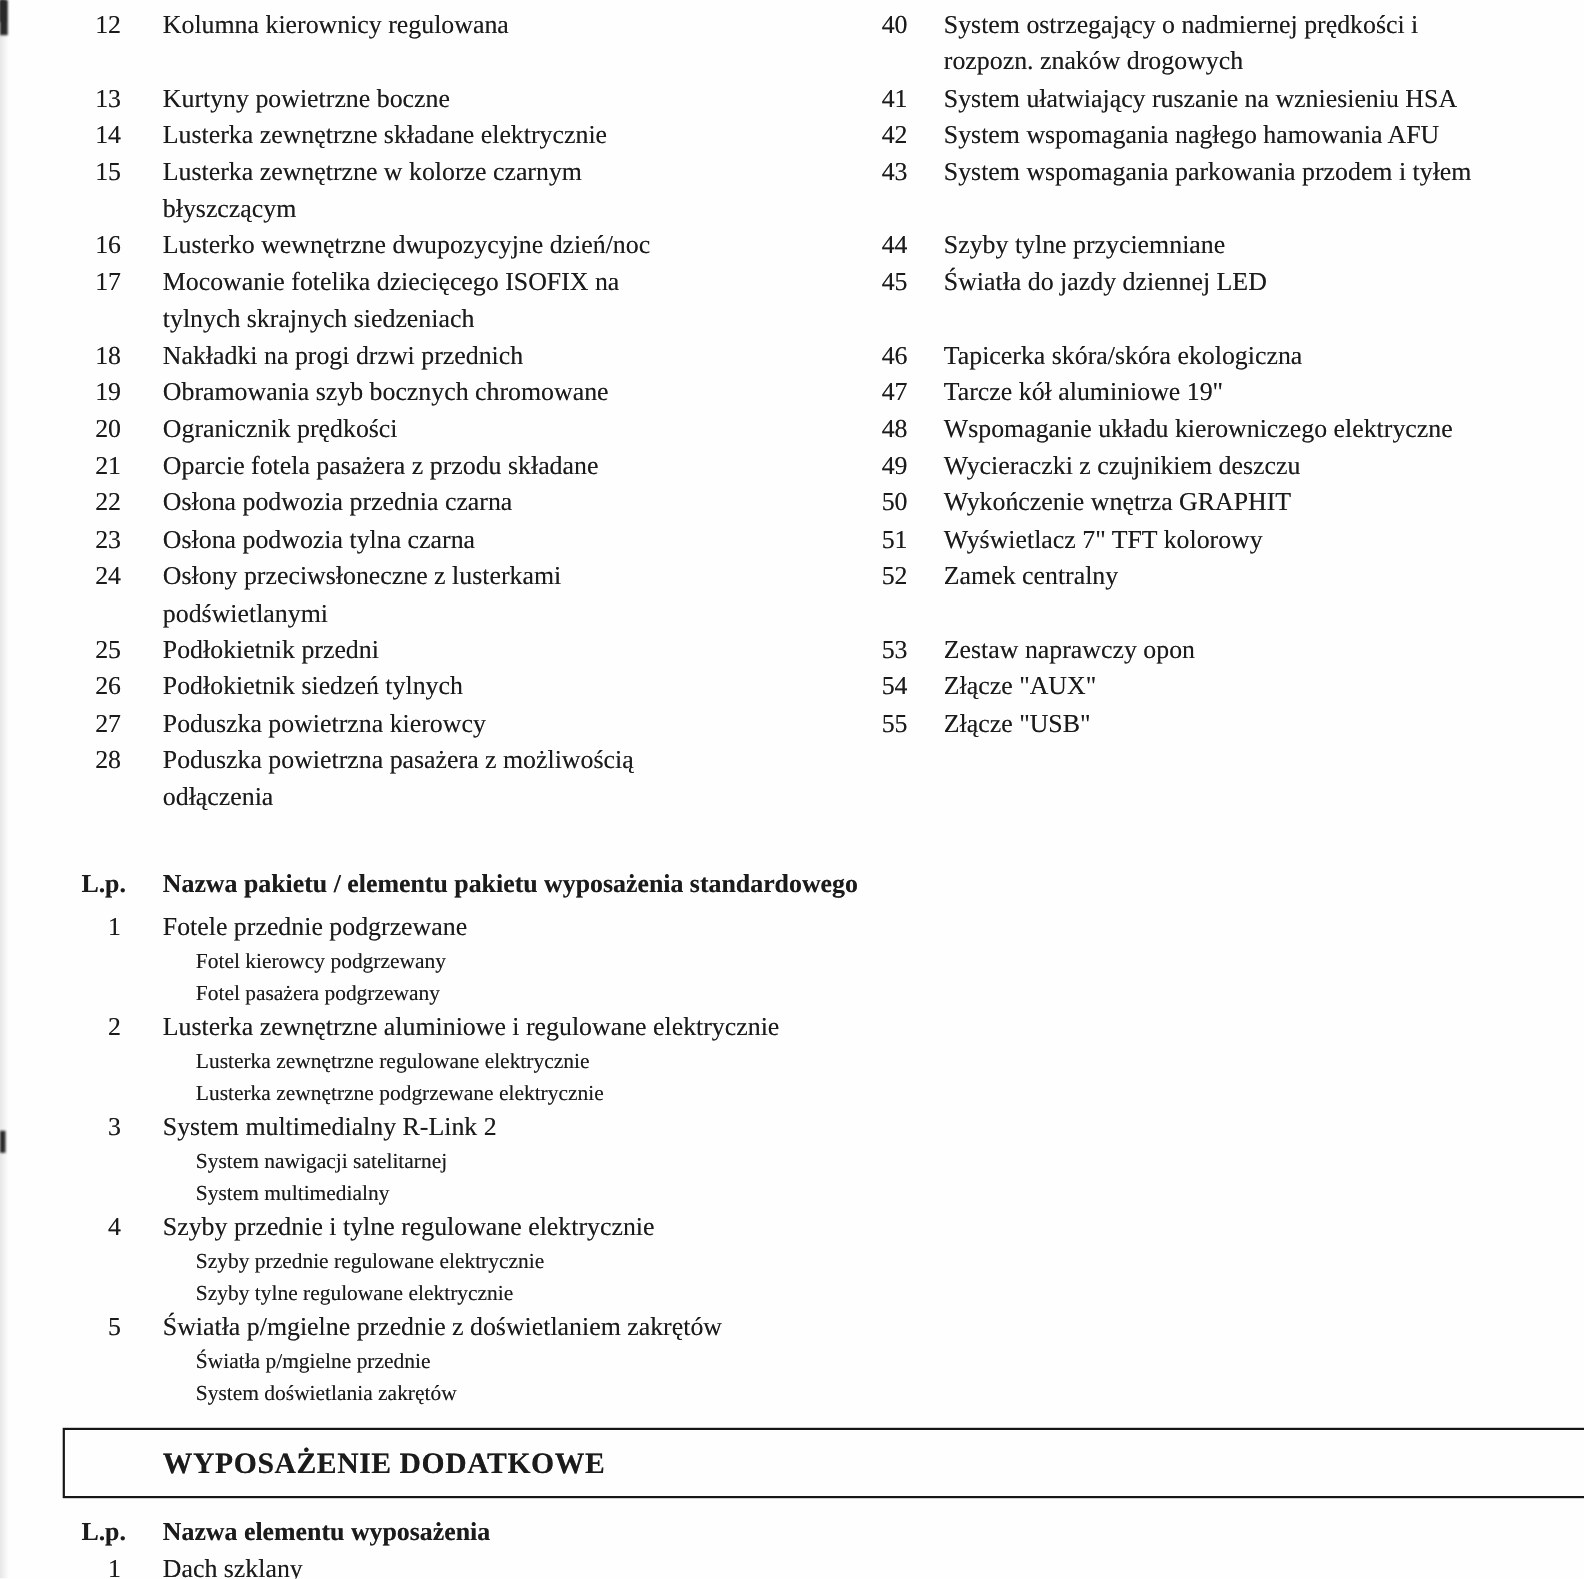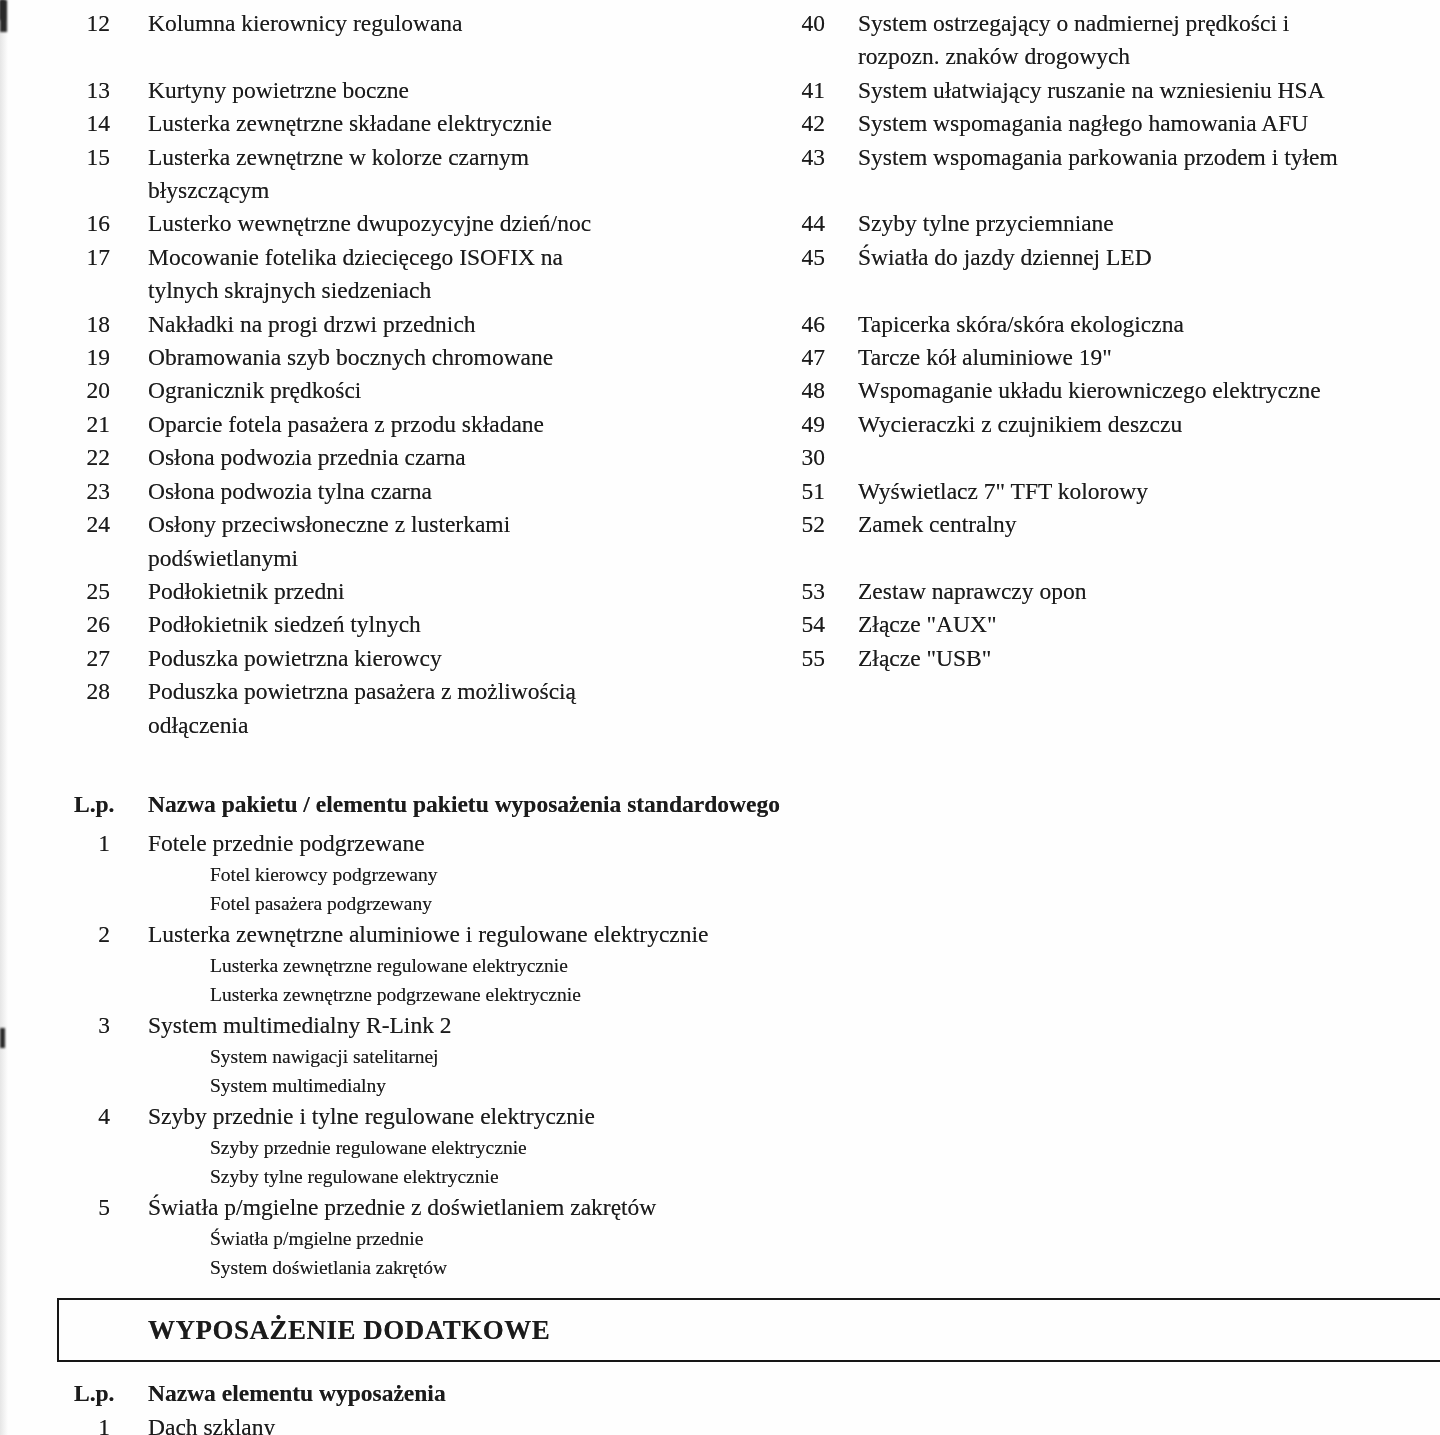--- a/index.html
+++ b/index.html
@@ -27,21 +27,21 @@
     font-size:23.5px;line-height:33.4px;font-weight:bold;
     margin-top:46px;margin-bottom:6px;
   }
   .sec-head .lp{padding-left:74px;}
   .pkg-head{
     display:grid;grid-template-columns:110px 1fr;
     font-size:23.5px;line-height:33.4px;
   }
   .pkg-head .pkg-num{text-align:right;}
   .pkg-head .pkg-name{padding-left:38px;white-space:pre;}
-  .subs{padding-left:178px;margin-left:32px;}
+  .subs{padding-left:178px;}
   .sub{font-size:19.5px;line-height:28.8px;white-space:pre;}
 
   
   .add-box{
     margin-top:16px;margin-left:57px;width:1500px;height:60px;
     border:2px solid #161616;display:flex;align-items:center;
   }
   .add-title{
     padding-left:89px;font-size:27px;font-weight:bold;letter-spacing:.5px;font-family:Liberation Serif, serif;
   }
@@ -134,21 +134,22 @@
   </div>
       <div class="equip-row">
     <div class="num">21</div>
     <div class="txt">Oparcie fotela pasażera z przodu składane</div>
     <div class="num">49</div>
     <div class="txt right">Wycieraczki z czujnikiem deszczu</div>
   </div>
       <div class="equip-row">
     <div class="num">22</div>
     <div class="txt">Osłona podwozia przednia czarna</div>
-    <div class="num">30</div>
+    <div class="num">50</div>
+    <div class="txt right">Wykończenie wnętrza GRAPHIT</div>
   </div>
       <div class="equip-row">
     <div class="num">23</div>
     <div class="txt">Osłona podwozia tylna czarna</div>
     <div class="num">51</div>
     <div class="txt right">Wyświetlacz 7" TFT kolorowy</div>
   </div>
       <div class="equip-row">
     <div class="num">24</div>
     <div class="txt">Osłony przeciwsłoneczne z lusterkami

